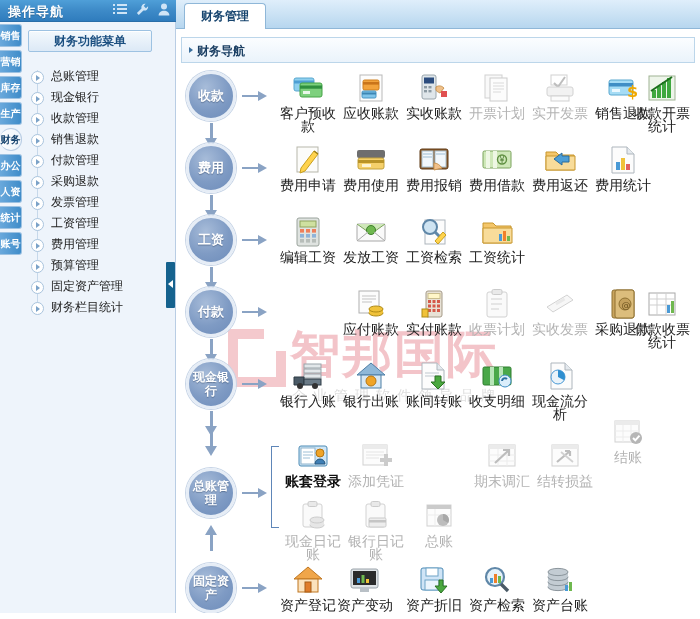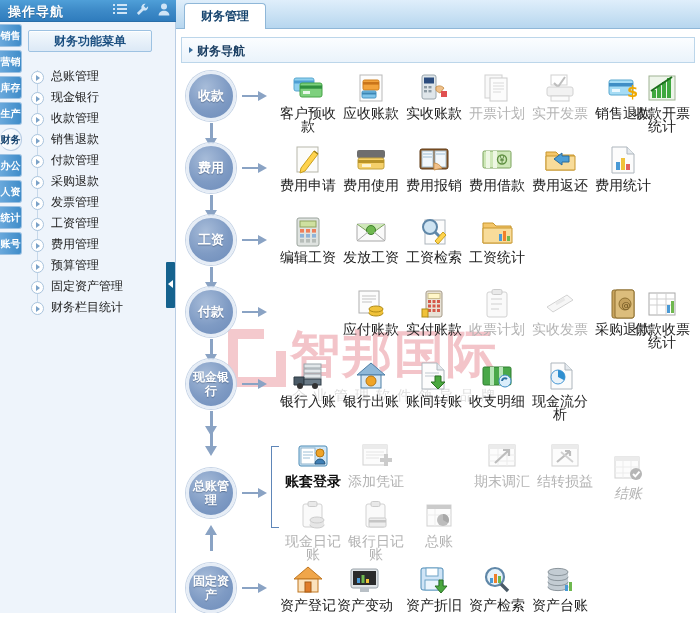--- a/index.html
+++ b/index.html
@@ -734,21 +734,21 @@
           <svg width="34" height="34" viewBox="0 0 34 34">
             <rect x="4" y="6" width="26" height="21" fill="#fafafa" stroke="#9b9b9b"></rect>
             <rect x="4" y="6" width="26" height="4" fill="#d4d4d4"></rect>
             <path d="M9 23 L22 12 M22 12h-5 M22 12v5" stroke="#6e6e6e" stroke-width="2.2" fill="none"></path>
             <path d="M25 23 L13 13" stroke="#9b9b9b" stroke-width="1.8" fill="none"></path>
           </svg>
         </div>
         <div class="lbl">结转损益</div>
       </div>
 
-      <div class="item disabled" style="left:420px;top:388px;font-style:italic;">
+      <div class="item disabled" style="left:420px;top:352px;">
         <div class="ico">
           <svg width="34" height="34" viewBox="0 0 34 34">
             <rect x="4" y="6" width="24" height="21" fill="#fafafa" stroke="#9b9b9b"></rect>
             <rect x="4" y="6" width="24" height="4" fill="#d4d4d4"></rect>
             <g stroke="#d6d6d6">
                 <line x1="4" y1="16" x2="28" y2="16"></line>
                 <line x1="4" y1="22" x2="28" y2="22"></line>
                 <line x1="12" y1="10" x2="12" y2="27"></line>
                 <line x1="20" y1="10" x2="20" y2="27"></line>
               </g>

